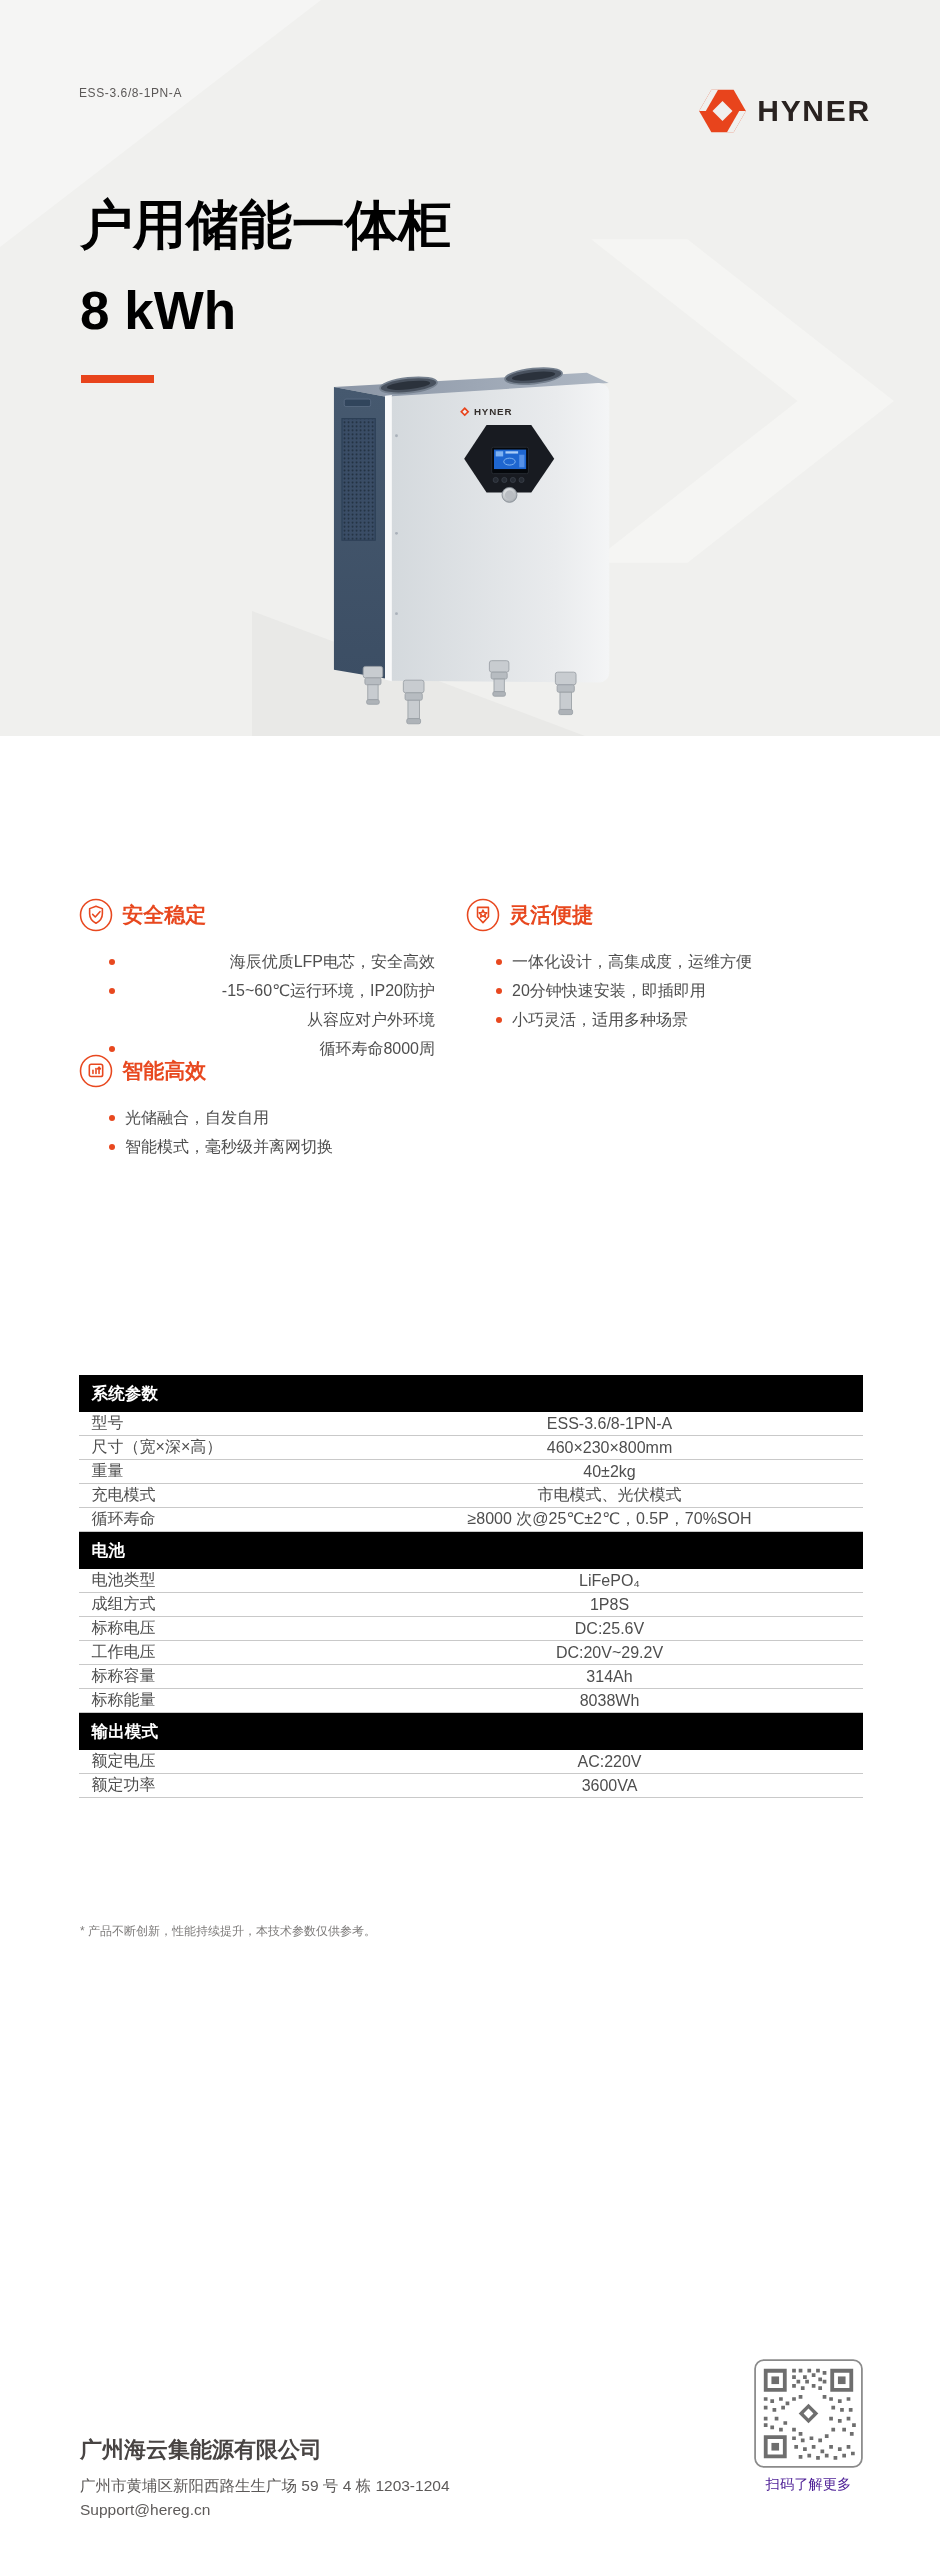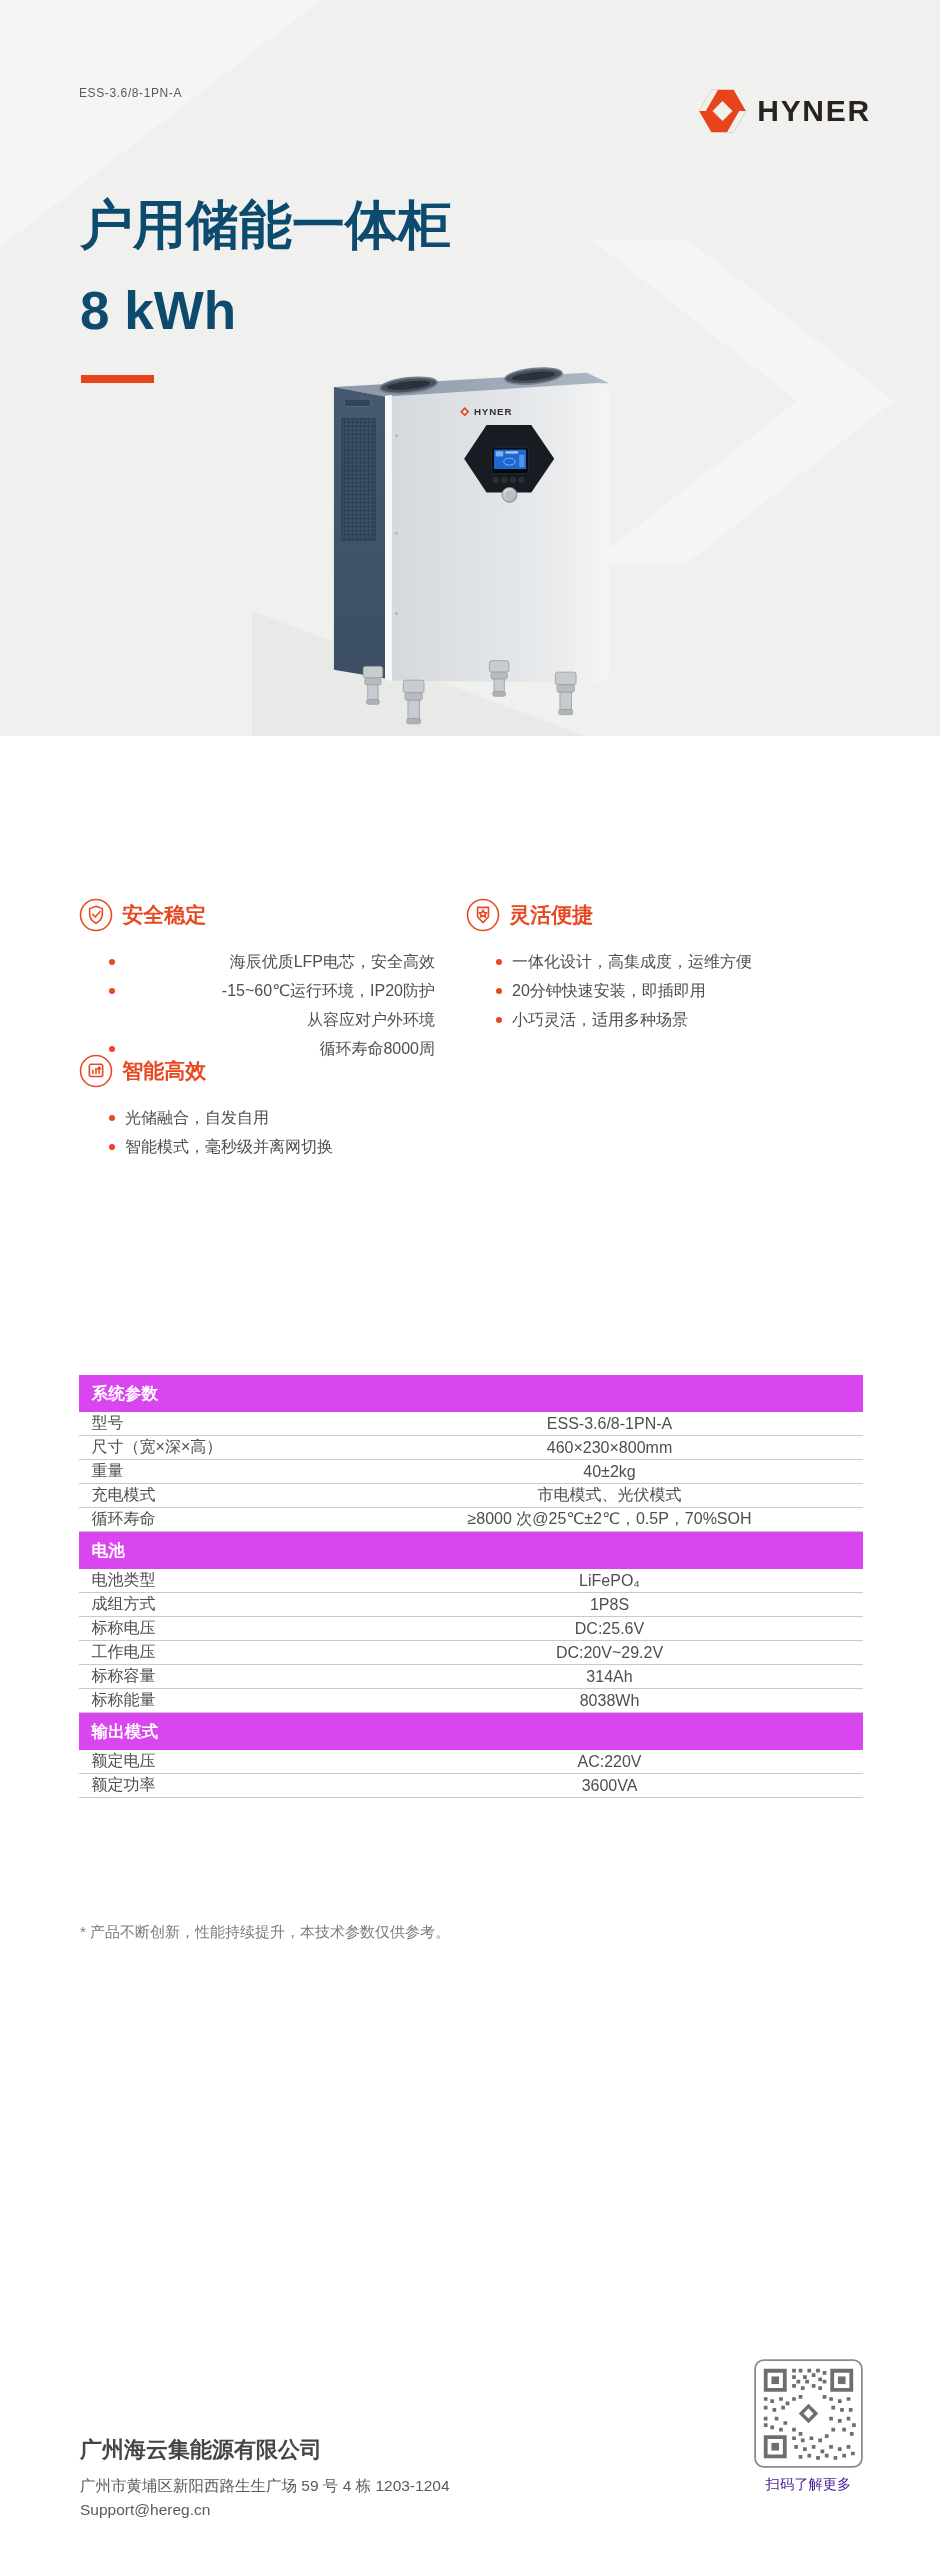--- a/index.html
+++ b/index.html
@@ -18,44 +18,44 @@
     background:#f5f5f3;
     clip-path:polygon(5% 3%, 33% 3%, 93% 50%, 33% 97%, 5% 97%, 65% 50%); }
   .bg-wedge-dark { position:absolute; left:252px; top:597px; width:333px; height:139px;
     background:#e9e9e7; clip-path:polygon(0 100%, 0 10%, 100% 100%); }
   
   .model-code { position:absolute; left:79px; top:86px; font-size:12px; letter-spacing:0.6px; color:#5b5857; }
   .brand { position:absolute; left:698px; top:85px; display:flex; align-items:center; gap:10.3px; }
   .brand-mark { width:49px; height:52px; }
   .brand-word { font-size:30px; font-weight:800; letter-spacing:1.7px; color:#292220; }
   
-  .title-block { position:absolute; left:80px; top:182px; color:#0c4a6e; font-weight:700;
+  .title-block { position:absolute; left:80px; top:182px; color:#000000; font-weight:700;
     font-size:53px; line-height:86px; }
   .title-dash { position:absolute; left:81px; top:375px; width:73px; height:7.5px; background:#e8441c; }
   
   .product { position:absolute; left:258px; top:344px; width:402px; height:545px; }
   
   .feature { position:absolute; }
   .feature-head { display:flex; align-items:center; gap:9.2px; }
   .feature-icon { width:34px; height:34px; flex:0 0 auto; }
   .feature-title { font-size:21px; font-weight:700; color:#e8481f; }
   .feature-list { list-style:none; margin-top:15px; margin-left:30px; }
   .feature-list li { position:relative; padding-left:16px; font-size:16px; line-height:29px;
     color:#4e4e4e; white-space:pre-line; }
   .feature-list li::before { content:""; position:absolute; left:0; top:11.5px; width:6.3px; height:6.3px;
     border-radius:50%; background:#e8481f; }
   
   .spec-table { position:absolute; left:79px; top:1375px; width:784px; }
-  .spec-bar { height:37px; background:#d946ef; color:#ffffff; font-size:16.6px; font-weight:700;
+  .spec-bar { height:37px; background:#000000; color:#ffffff; font-size:16.6px; font-weight:700;
     display:flex; align-items:center; padding-left:12.6px; }
   .spec-row { height:24px; display:flex; align-items:center; border-bottom:0.6px solid #c9c9c9;
     font-size:16px; color:#4e4e4e; }
   .spec-label { width:277px; padding-left:12.6px; flex:0 0 auto; }
   .spec-value { flex:1; text-align:center; }
-  .footnote { position:absolute; left:80px; top:1923px; font-size:15px; color:#7d7b7a; }
+  .footnote { position:absolute; left:80px; top:1923px; font-size:12px; color:#7d7b7a; }
   
   .footer-company { position:absolute; left:80px; top:2435px; font-size:22px; font-weight:700; color:#484443; }
   .footer-address { position:absolute; left:80px; top:2476px; font-size:15.5px; color:#5d5a59; }
   .footer-email   { position:absolute; left:80px; top:2501px; font-size:15.5px; color:#5d5a59; }
   .qr-box { position:absolute; left:754px; top:2359px; width:109px; height:109px; }
   .qr-caption { position:absolute; left:754px; top:2475px; width:109px; text-align:center;
     font-size:14.3px; color:#4c1d95; }
 </style>
 </head>
 <body>

